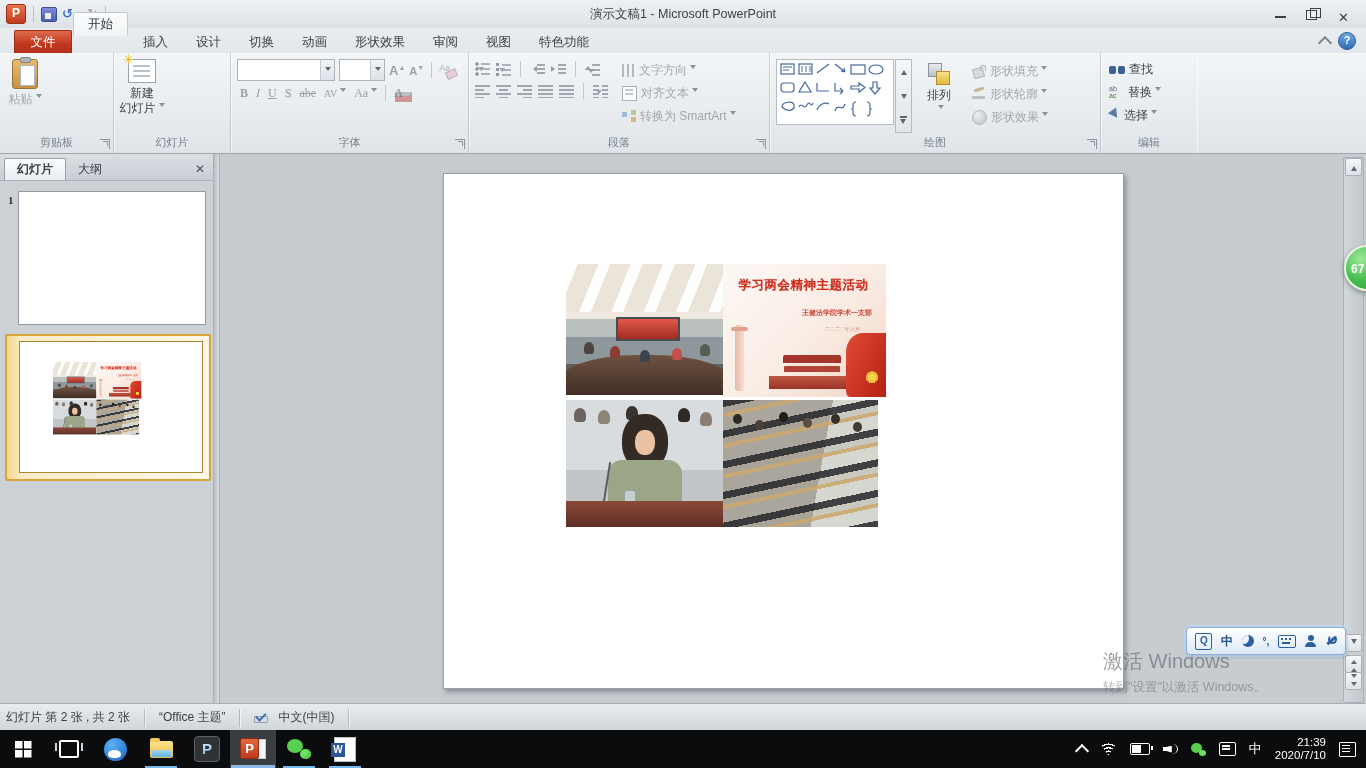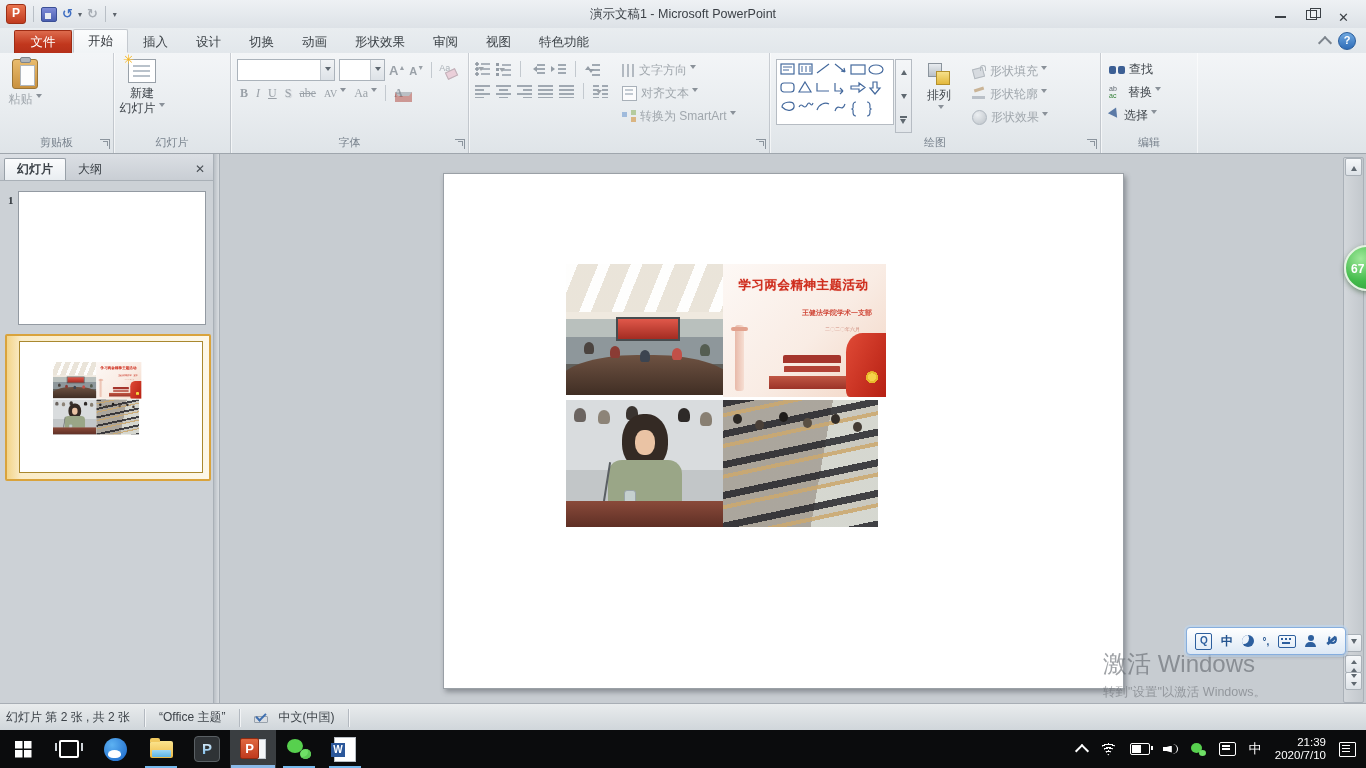--- a/index.html
+++ b/index.html
@@ -22,21 +22,21 @@
   .winbtns{margin-left:auto;display:flex;align-items:center;gap:18px;padding-right:14px;z-index:2}
   .wb{width:14px;height:12px;position:relative}
   .wb.min::after{content:"";position:absolute;left:1px;bottom:2px;width:11px;height:2px;background:#3c4146}
   .wb.rest::before{content:"";position:absolute;left:0;bottom:0;width:9px;height:8px;border:1.4px solid #3c4146;background:#eef1f4}
   .wb.rest::after{content:"";position:absolute;left:4px;top:0;width:9px;height:8px;border:1.4px solid #3c4146}
   .wb.close::after{content:"✕";font-size:13px;color:#3c4146;line-height:12px}
   
   .tabrow{position:absolute;left:0;top:28px;width:1366px;height:25px;background:linear-gradient(#e9edf0,#e2e7eb);display:flex;align-items:flex-end}
   .filetab{width:56px;height:22px;margin-left:14px;background:linear-gradient(#dd6b4d,#c1371d 60%,#b5301a);border:1px solid #9e2c14;border-bottom:none;border-radius:2px 2px 0 0;color:#fff;font-size:12.5px;text-align:center;line-height:22px}
   .rtab{height:22px;padding:0 14px;font-size:12.5px;color:#3c4247;line-height:22px}
-  .rtab.active{background:linear-gradient(#fbfcfd,#f1f4f6);border:1px solid #c4c9cf;border-bottom:1px solid #f1f4f6;border-radius:2px 2px 0 0;color:#2f3338;margin:0 1px}
+  .rtab.active{background:linear-gradient(#fbfcfd,#f1f4f6);border:1px solid #c4c9cf;border-bottom:1px solid #f1f4f6;border-radius:2px 2px 0 0;color:#2f3338;margin:17px 1px}
   .tabrow .right{margin-left:auto;display:flex;align-items:center;gap:8px;padding-right:10px;padding-bottom:3px}
   .chev-up{width:8px;height:8px;border-left:2px solid #7d858d;border-top:2px solid #7d858d;transform:rotate(45deg);margin-top:4px}
   .helpbtn{width:16px;height:16px;border-radius:50%;background:linear-gradient(#6fa8e0,#2f6db8);border:1px solid #275b9a;color:#fff;font-size:11px;font-weight:bold;text-align:center;line-height:15px}
   .helpbtn::after{content:"?"}
   
   .ribbon{position:absolute;left:0;top:53px;width:1366px;height:100px;background:linear-gradient(#f3f5f7,#e8ecef 60%,#dfe4e8);border-bottom:1px solid #b4bac0;display:flex}
   .grp{position:relative;height:100%;border-right:1px solid rgba(150,158,166,.45);box-shadow:1px 0 0 rgba(255,255,255,.6)}
   .gbody{height:76px;padding-top:4px;display:flex}
   .glabel{position:absolute;left:0;right:0;bottom:3px;text-align:center;font-size:11px;color:#78828d}
   .dlg{position:absolute;right:3px;bottom:4px;width:9px;height:9px;border-left:1px solid #8b949d;border-bottom:1px solid #8b949d;transform:rotate(180deg)}
@@ -195,21 +195,21 @@
   .ime-moon::after{content:"";position:absolute;left:-4px;top:-2px;width:11px;height:11px;border-radius:50%;background:#eef4fb}
   .ime-punc{font-size:10px;font-weight:bold}
   .ime-kbd{width:16px;height:11px;border:1.5px solid #2d5f9e;border-radius:2px;background:linear-gradient(#2d5f9e,#2d5f9e) 2px 2px/2px 2px no-repeat,linear-gradient(#2d5f9e,#2d5f9e) 6px 2px/2px 2px no-repeat,linear-gradient(#2d5f9e,#2d5f9e) 10px 2px/2px 2px no-repeat,linear-gradient(#2d5f9e,#2d5f9e) 3px 6px/8px 2px no-repeat}
   .ime-user{width:11px;height:12px;position:relative}
   .ime-user::before{content:"";position:absolute;left:3px;top:0;width:6px;height:6px;border-radius:50%;background:#2d5f9e}
   .ime-user::after{content:"";position:absolute;left:0;bottom:0;width:11px;height:5px;border-radius:5px 5px 0 0;background:#2d5f9e}
   .ime-wrench{width:12px;height:12px;position:relative}
   .ime-wrench::before{content:"";position:absolute;left:1px;top:4px;width:11px;height:3px;background:#2d5f9e;transform:rotate(-40deg)}
   .ime-wrench::after{content:"";position:absolute;right:0;top:0;width:5px;height:5px;border:2px solid #2d5f9e;border-radius:50%;border-top-color:transparent}
   .watermark{position:absolute;left:1103px;top:648px;color:rgba(95,100,106,.6);pointer-events:none}
-  .watermark .l1{font-size:24px}
+  .watermark .l1{font-size:20px}
   .watermark .l2{font-size:12.5px;margin-top:4px;color:rgba(95,100,106,.5)}
   .floatball{position:absolute;left:1344px;top:245px;width:46px;height:46px;border-radius:50%;background:radial-gradient(circle at 35% 28%,#9fe89a,#43bb4b 55%,#2f9638);border:2px solid #e4f3e2;box-shadow:0 2px 5px rgba(40,80,40,.5);color:#fff;font-size:12px;font-weight:bold;line-height:44px;padding-left:5px;box-sizing:border-box}
   
   .vscroll{position:absolute;right:2px;top:3px;width:19px;height:544px;background:linear-gradient(90deg,#d3d7db,#c3c8cd);border:1px solid #aab1b8;border-radius:2px}
   .sbtn{position:absolute;left:1px;width:15px;height:16px;background:linear-gradient(#f6f8fa,#dde2e7);border:1px solid #a9b0b7;border-radius:2px;display:flex;align-items:center;justify-content:center}
   
   .statusbar{position:absolute;left:0;top:703px;width:1366px;height:27px;background:linear-gradient(#e9eced,#cfd5da);border-top:1px solid #a8aeb5;display:flex;align-items:center;font-size:12px;color:#3c4248}
   .ssep{width:1px;height:18px;background:#b3b9c0;box-shadow:1px 0 0 #f2f4f6;margin:0 8px}
   .sseg{padding:0 6px;white-space:nowrap}
   .spell{width:16px;height:14px;position:relative;margin:0 4px}
@@ -405,20 +405,21 @@
           <div class="srow dis">
               <i class="ic-altxt"></i>
               <span class="dd">对齐文本</span>
             </div>
           <div class="srow dis">
               <i class="ic-smart"></i>
               <span class="dd">转换为 SmartArt</span>
             </div>
         </div>
       </div>
+      <div class="glabel">段落</div>
       <span class="dlg"></span>
     </div>
 
     <div class="grp" style="width:330px">
       <div class="gbody">
         <div class="shapebox">
           <svg width="106" height="58" viewBox="0 0 106 58">
             <g stroke="#44699d" fill="none" stroke-width="1.2">
               <rect x="2" y="3" width="13" height="10"></rect>
                 <path d="M4 6h9M4 9h6" stroke-width="1"></path>

